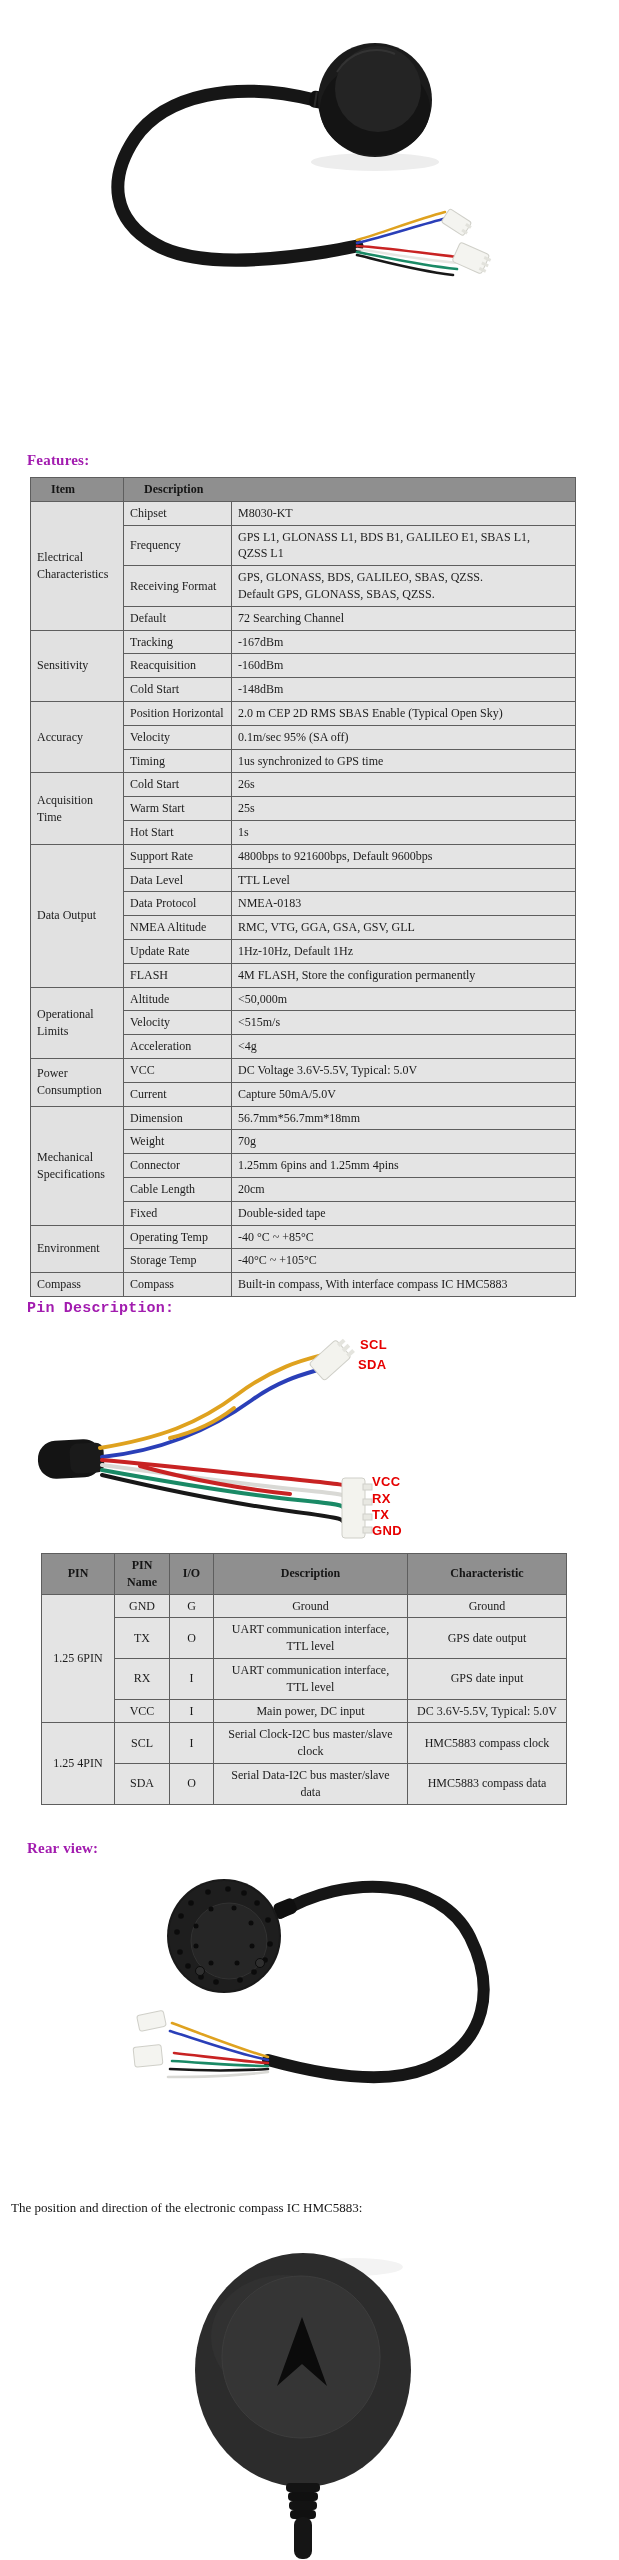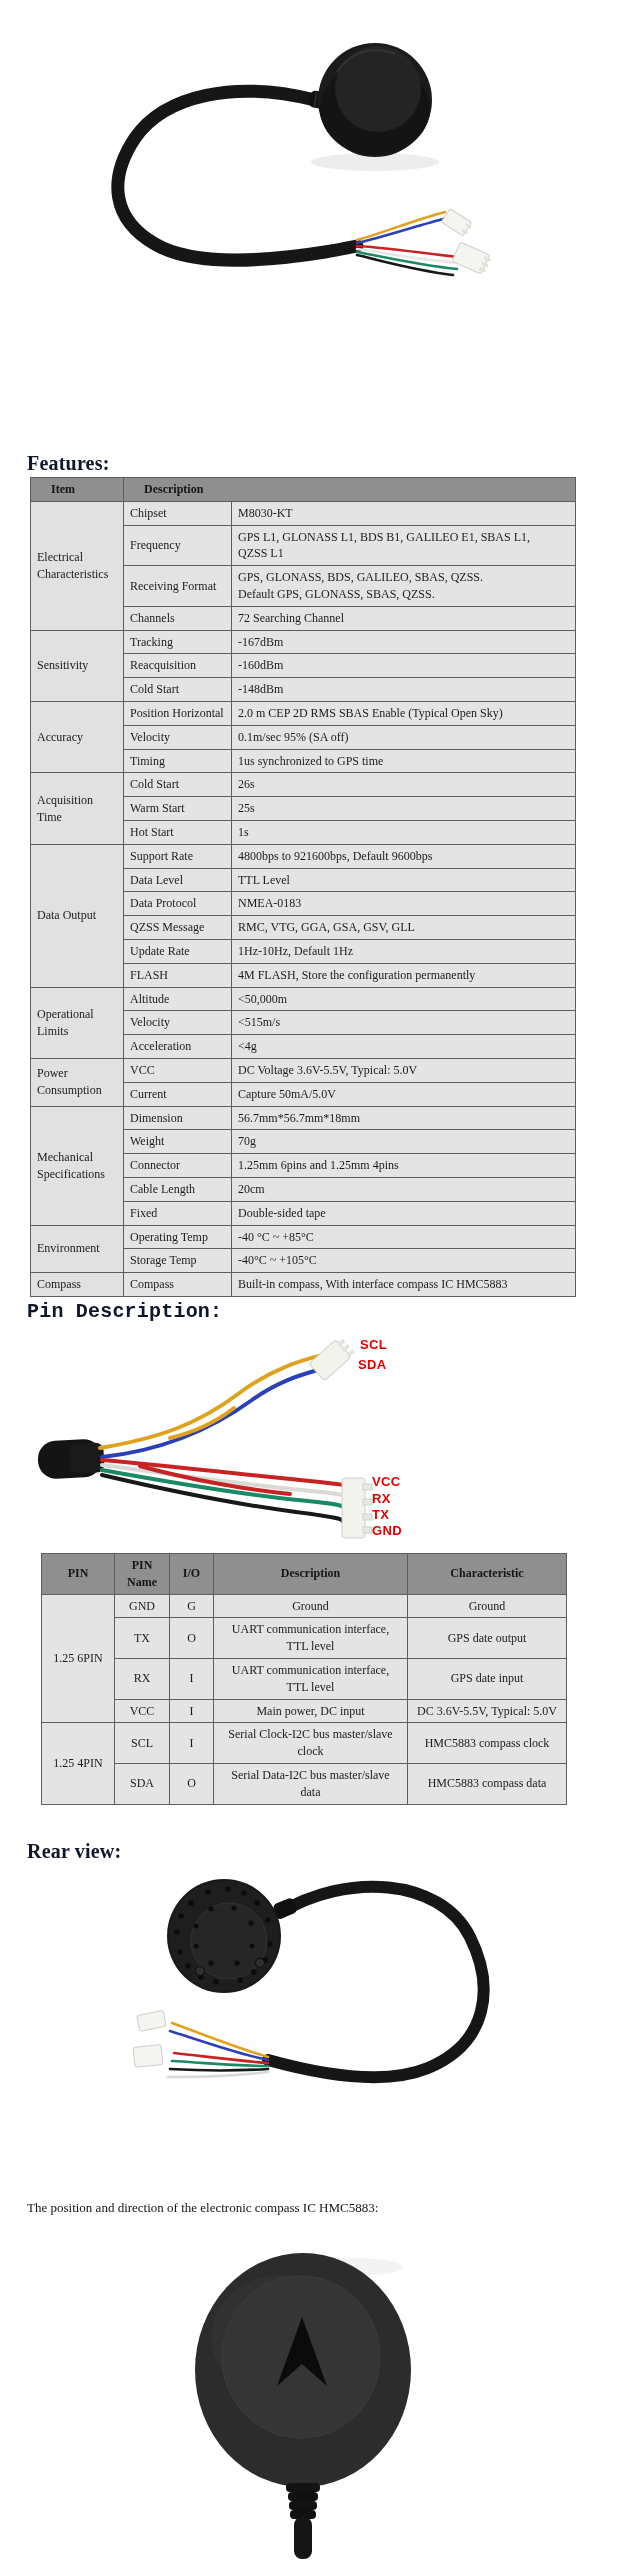--- a/index.html
+++ b/index.html
@@ -4,21 +4,21 @@
 <style>
   * { margin:0; padding:0; box-sizing:border-box; }
   html,body { background:#ffffff; }
   body {
     width:619px; height:2560px; position:relative;
     font-family:"Liberation Serif", serif; color:#1b1b1b;
     overflow:hidden;
   }
   .abs { position:absolute; }
   .sec-heading {
-    font-size:20px; font-weight:bold; color:#0f172a;
+    font-size:15px; font-weight:bold; color:#a21caf;
     font-family:"Liberation Serif", serif; letter-spacing:0.2px;text-align:right;
   }
   .note-text { font-size:13px; color:#141414; }
 
   table { border-collapse:collapse; table-layout:fixed; }
   td, th {
     border:1px solid #5e5e5e; font-size:12px; line-height:1.4;
     padding:3px 6px; vertical-align:middle; background:#e4e4e4;
     overflow:hidden;
   }
@@ -113,21 +113,21 @@
         <td class="name-cell">Frequency</td>
         <td class="value-cell">GPS L1, GLONASS L1, BDS B1, GALILEO E1, SBAS L1,
 QZSS L1</td>
       </tr>
       <tr>
         <td class="name-cell">Receiving Format</td>
         <td class="value-cell">GPS, GLONASS, BDS, GALILEO, SBAS, QZSS.
 Default GPS, GLONASS, SBAS, QZSS.</td>
       </tr>
       <tr>
-        <td class="name-cell">Channels</td>
+        <td class="name-cell">Default</td>
         <td class="value-cell">72 Searching Channel</td>
       </tr>
       <tr>
         <td class="group-cell" rowspan="3">Sensitivity</td>
         <td class="name-cell">Tracking</td>
         <td class="value-cell">-167dBm</td>
       </tr>
       <tr>
         <td class="name-cell">Reacquisition</td>
         <td class="value-cell">-160dBm</td>
@@ -169,21 +169,21 @@
       </tr>
       <tr>
         <td class="name-cell">Data Level</td>
         <td class="value-cell">TTL Level</td>
       </tr>
       <tr>
         <td class="name-cell">Data Protocol</td>
         <td class="value-cell">NMEA-0183</td>
       </tr>
       <tr>
-        <td class="name-cell">QZSS Message</td>
+        <td class="name-cell">NMEA Altitude</td>
         <td class="value-cell">RMC, VTG, GGA, GSA, GSV, GLL</td>
       </tr>
       <tr>
         <td class="name-cell">Update Rate</td>
         <td class="value-cell">1Hz-10Hz, Default 1Hz</td>
       </tr>
       <tr>
         <td class="name-cell">FLASH</td>
         <td class="value-cell">4M FLASH, Store the configuration permanently</td>
       </tr>
@@ -411,21 +411,21 @@
     </g>
     <g transform="rotate(-12 41 156)">
       <rect x="28" y="148" width="27" height="16" rx="2.5" fill="#f4f4f0" stroke="#cfcfc8"></rect>
     </g>
     <g transform="rotate(-6 37 191)">
       <rect x="24" y="181" width="28" height="20" rx="2.5" fill="#f4f4f0" stroke="#cfcfc8"></rect>
     </g>
   </svg>
 </div>
 
-<div class="abs note-text" style="left:27px; top:2200px;">The position and direction of the electronic compass IC HMC5883:</div>
+<div class="abs note-text" style="left:11px; top:2200px;">The position and direction of the electronic compass IC HMC5883:</div>
 
 <div class="photo" style="left:180px; top:2245px; width:250px; height:315px;">
   <svg width="250" height="315" viewBox="0 0 250 315">
     <ellipse cx="175" cy="22" rx="48" ry="9" fill="#f3f3f3"></ellipse>
 
     <g>
       <ellipse cx="123" cy="125" rx="108" ry="117" fill="#2c2c2c"></ellipse>
       <ellipse cx="103" cy="92" rx="72" ry="62" fill="#313131"></ellipse>
       <ellipse cx="121" cy="112" rx="79" ry="81" fill="#353535" stroke="#3d3d3d"></ellipse>
     </g>

